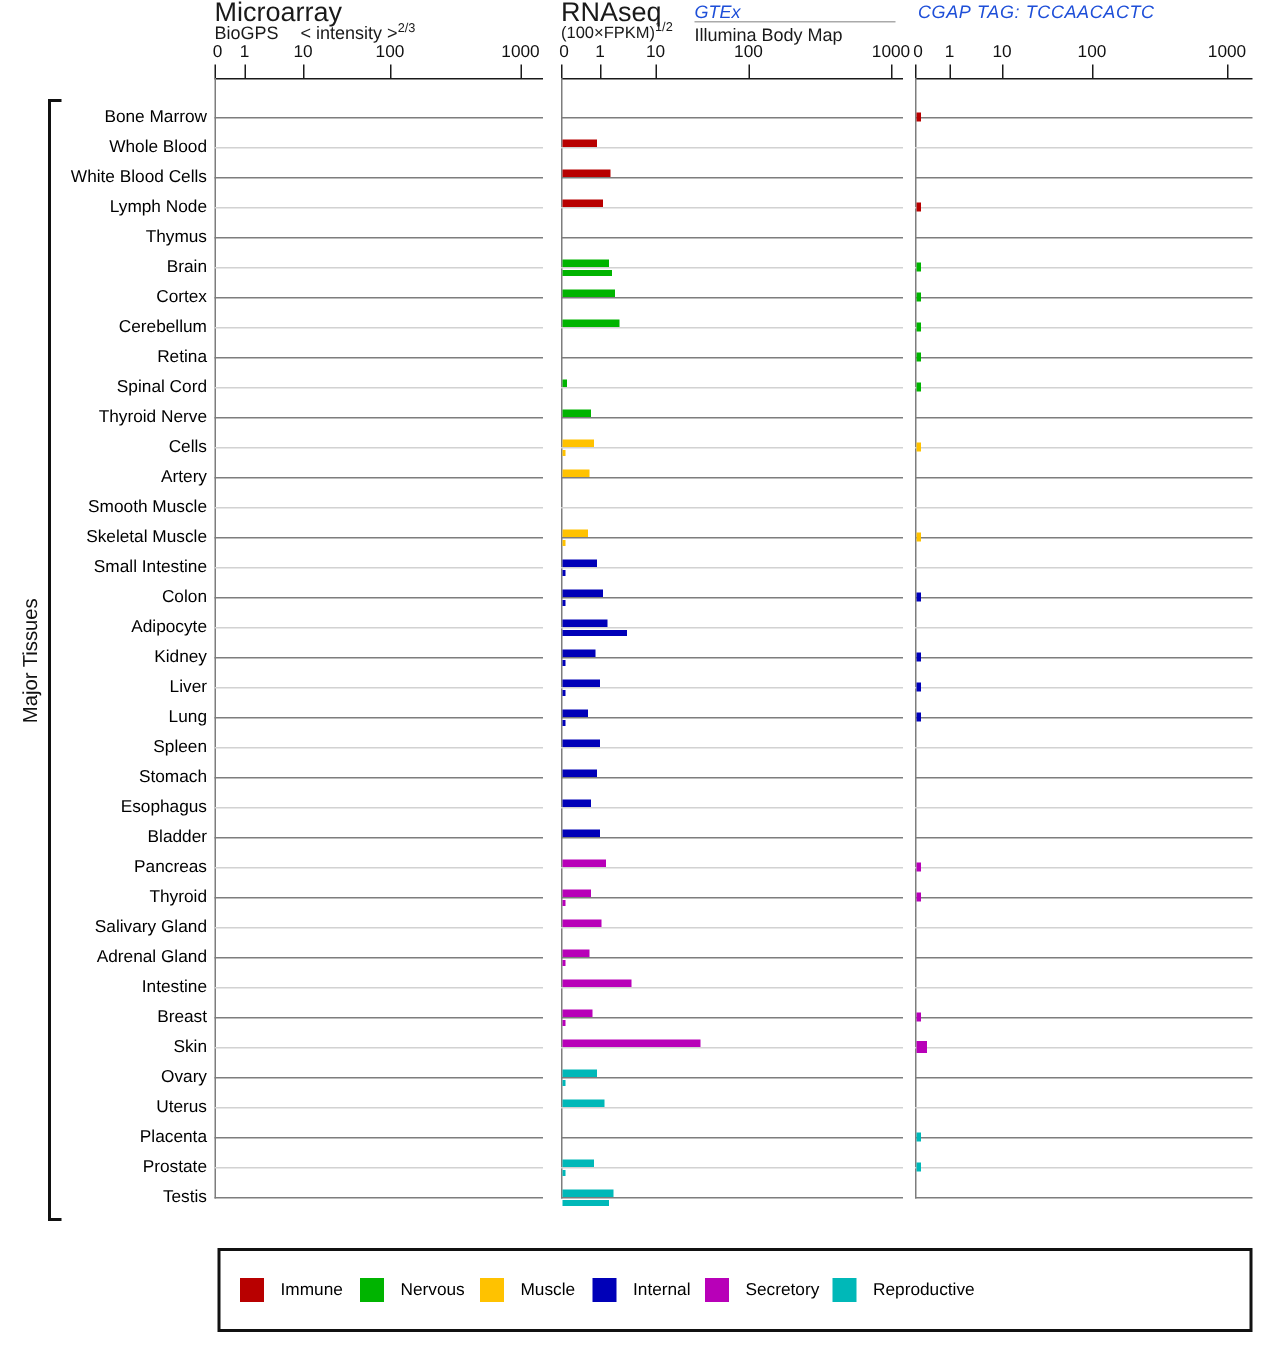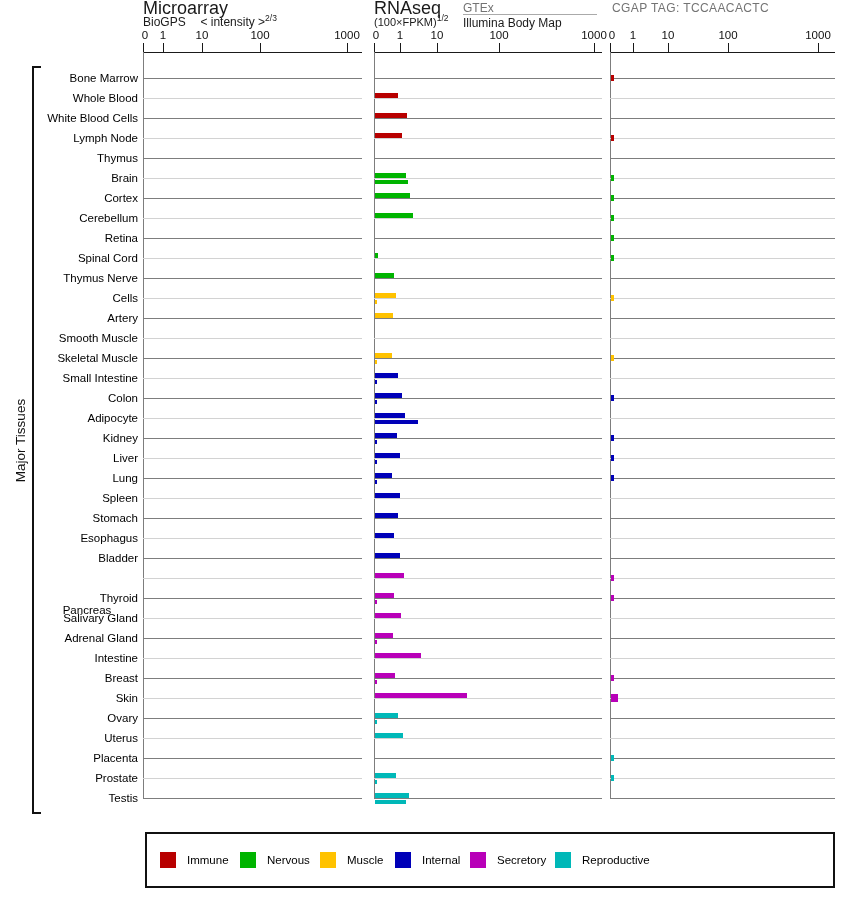--- a/index.html
+++ b/index.html
@@ -3,21 +3,21 @@
 <meta charset="utf-8">
 <style>
   html,body{margin:0;padding:0;background:#fff;}
   .root{position:relative;width:842px;height:900px;background:#ffffff;
         font-family:"Liberation Sans",sans-serif;color:#000;overflow:hidden;}
   .abs{position:absolute;}
   .h-title{font-size:18px;line-height:14px;color:#1a1a1a;white-space:nowrap;}
   .h-sub{font-size:12px;line-height:14px;color:#1a1a1a;white-space:nowrap;}
   .h-small{font-size:10.5px;color:#1a1a1a;white-space:nowrap;}
   .sup{font-size:8.5px;vertical-align:super;line-height:0;}
-  .link{color:#737373;text-decoration:none;cursor:pointer;}
+  .link{color:#1d4ed8;text-decoration:none;cursor:pointer;font-style:italic;}
   .tick-label{position:absolute;font-size:11.5px;width:44px;text-align:center;color:#111;}
   .tissue-label{position:absolute;left:36px;width:102px;height:16px;line-height:16px;
                 text-align:right;font-size:11.5px;color:#000;white-space:nowrap;}
   .gridline{position:absolute;height:1px;}
   .vborder{position:absolute;width:1px;background:#7d7d7d;}
   .axisline{position:absolute;height:1px;background:#1a1a1a;}
   .tickmark{position:absolute;width:1px;height:9px;background:#1a1a1a;}
   .bar{position:absolute;}
   .bracket-v{position:absolute;width:2px;background:#111;}
   .bracket-h{position:absolute;height:2px;background:#111;}
@@ -286,36 +286,36 @@
       <div class="tissue-label" style="top: 70px;">Bone Marrow</div>
       <div class="tissue-label" style="top: 90px;">Whole Blood</div>
       <div class="tissue-label" style="top: 110px;">White Blood Cells</div>
       <div class="tissue-label" style="top: 130px;">Lymph Node</div>
       <div class="tissue-label" style="top: 150px;">Thymus</div>
       <div class="tissue-label" style="top: 170px;">Brain</div>
       <div class="tissue-label" style="top: 190px;">Cortex</div>
       <div class="tissue-label" style="top: 210px;">Cerebellum</div>
       <div class="tissue-label" style="top: 230px;">Retina</div>
       <div class="tissue-label" style="top: 250px;">Spinal Cord</div>
-      <div class="tissue-label" style="top: 270px;">Thymus Nerve</div>
+      <div class="tissue-label" style="top: 270px;">Thyroid Nerve</div>
       <div class="tissue-label" style="top: 290px;">Cells</div>
       <div class="tissue-label" style="top: 310px;">Artery</div>
       <div class="tissue-label" style="top: 330px;">Smooth Muscle</div>
       <div class="tissue-label" style="top: 350px;">Skeletal Muscle</div>
       <div class="tissue-label" style="top: 370px;">Small Intestine</div>
       <div class="tissue-label" style="top: 390px;">Colon</div>
       <div class="tissue-label" style="top: 410px;">Adipocyte</div>
       <div class="tissue-label" style="top: 430px;">Kidney</div>
       <div class="tissue-label" style="top: 450px;">Liver</div>
       <div class="tissue-label" style="top: 470px;">Lung</div>
       <div class="tissue-label" style="top: 490px;">Spleen</div>
       <div class="tissue-label" style="top: 510px;">Stomach</div>
       <div class="tissue-label" style="top: 530px;">Esophagus</div>
       <div class="tissue-label" style="top: 550px;">Bladder</div>
-      <div class="tissue-label" style="top: 602px; text-align: center;">Pancreas</div>
+      <div class="tissue-label" style="top: 570px;">Pancreas</div>
       <div class="tissue-label" style="top: 590px;">Thyroid</div>
       <div class="tissue-label" style="top: 610px;">Salivary Gland</div>
       <div class="tissue-label" style="top: 630px;">Adrenal Gland</div>
       <div class="tissue-label" style="top: 650px;">Intestine</div>
       <div class="tissue-label" style="top: 670px;">Breast</div>
       <div class="tissue-label" style="top: 690px;">Skin</div>
       <div class="tissue-label" style="top: 710px;">Ovary</div>
       <div class="tissue-label" style="top: 730px;">Uterus</div>
       <div class="tissue-label" style="top: 750px;">Placenta</div>
       <div class="tissue-label" style="top: 770px;">Prostate</div>

